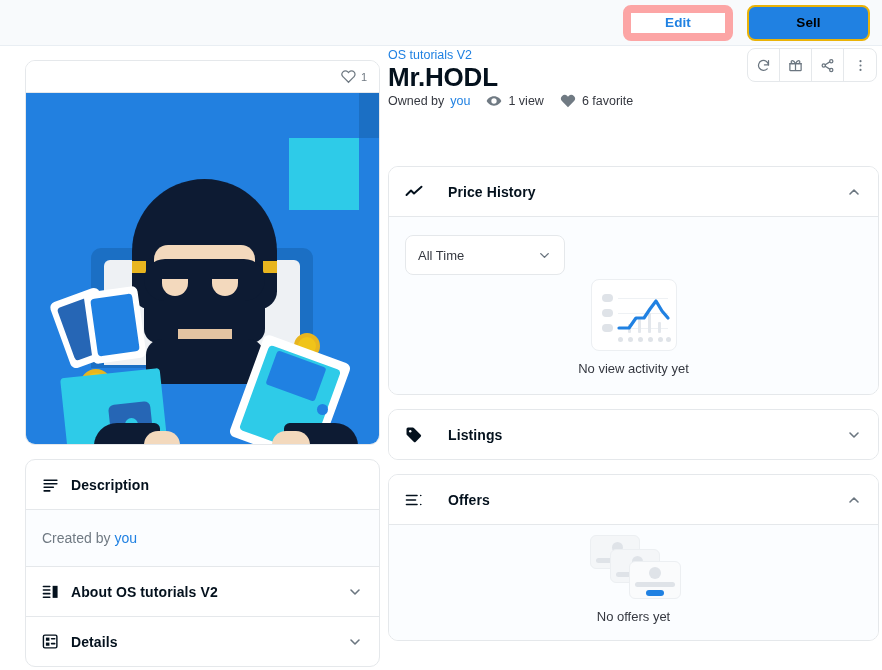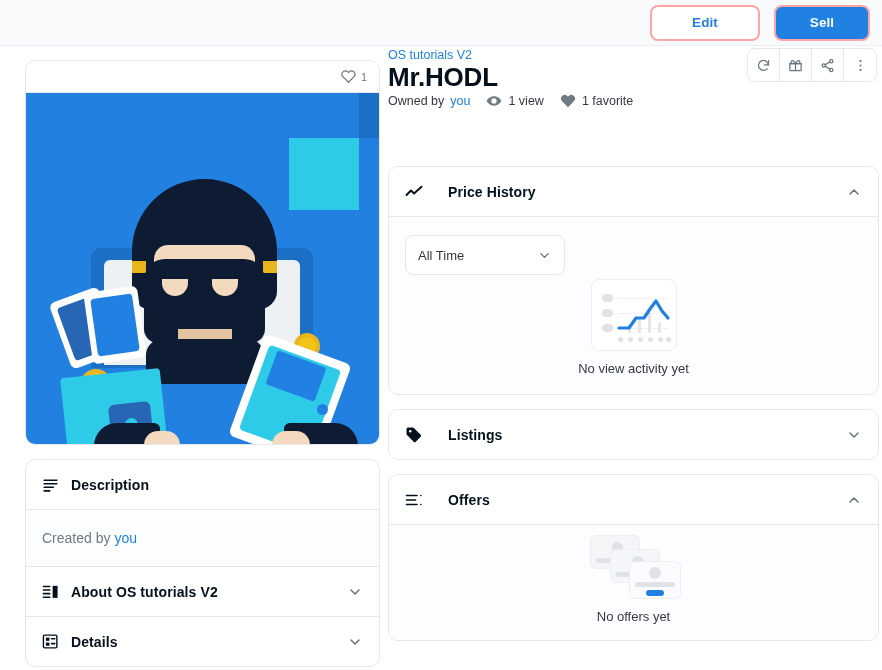--- a/index.html
+++ b/index.html
@@ -14,29 +14,29 @@
   
   .topbar {
     position: absolute; left: 0; top: 0; width: 882px; height: 46px;
     background: #f8fafc;
     border-bottom: 1px solid #e9eef3;
     display: flex; align-items: center; justify-content: flex-end;
     padding-right: 12px; gap: 14px;
   }
   .btn-edit {
     width: 110px; height: 36px; border-radius: 8px;
-    background: #ffffff; border: 2px solid #fca5a5;
+    background: #ffffff; border: 8px solid #fca5a5;
     color: #2081e2; font-size: 13.5px; font-weight: bold;
     display: flex; align-items: center; justify-content: center;
     cursor: pointer; letter-spacing: .1px;
   }
   .btn-sell {
-    width: 96px; height: 36px; border-radius: 8px;
-    background: #2081e2; border: 2px solid #fca5a5;
-    color: #ffffff; font-size: 13.5px; font-weight: bold;
+    width: 123px; height: 36px; border-radius: 8px;
+    background: #2081e2; border: 2px solid #eab308;
+    color: #000000; font-size: 13.5px; font-weight: bold;
     display: flex; align-items: center; justify-content: center;
     cursor: pointer; letter-spacing: .1px;
   }
 
   
   .page { position: absolute; left: 0; top: 46px; width: 882px; height: 624px; }
   .col-left  { position: absolute; left: 25px;  top: 14px; width: 355px; }
   .col-right { position: absolute; left: 388px; top: 2px; width: 491px; }
 
   
@@ -278,21 +278,21 @@
             </svg>
           </span>
           <span>1 view</span>
         </div>
         <div class="grp">
           <span>
             <svg width="16" height="16" viewBox="0 0 24 24" fill="#707a83">
               <path d="M20.8 4.6a5.5 5.5 0 0 0-7.8 0L12 5.7l-1-1.1a5.5 5.5 0 0 0-7.8 7.8l1.1 1L12 21.2l7.7-7.8 1.1-1a5.5 5.5 0 0 0 0-7.8z"></path>
             </svg>
           </span>
-          <span>1 favorite</span>
+          <span>6 favorite</span>
         </div>
       </div>
 
       <div class="iconbar">
         <div class="ib">
           <svg width="15" height="15" viewBox="0 0 24 24" fill="none" stroke="#6b7680" stroke-width="2" stroke-linecap="round">
             <path d="M20 11a8 8 0 1 0-2.1 6.3"></path>
               <polyline points="20 4 20 11 13.5 11"></polyline>
           </svg>
         </div>

